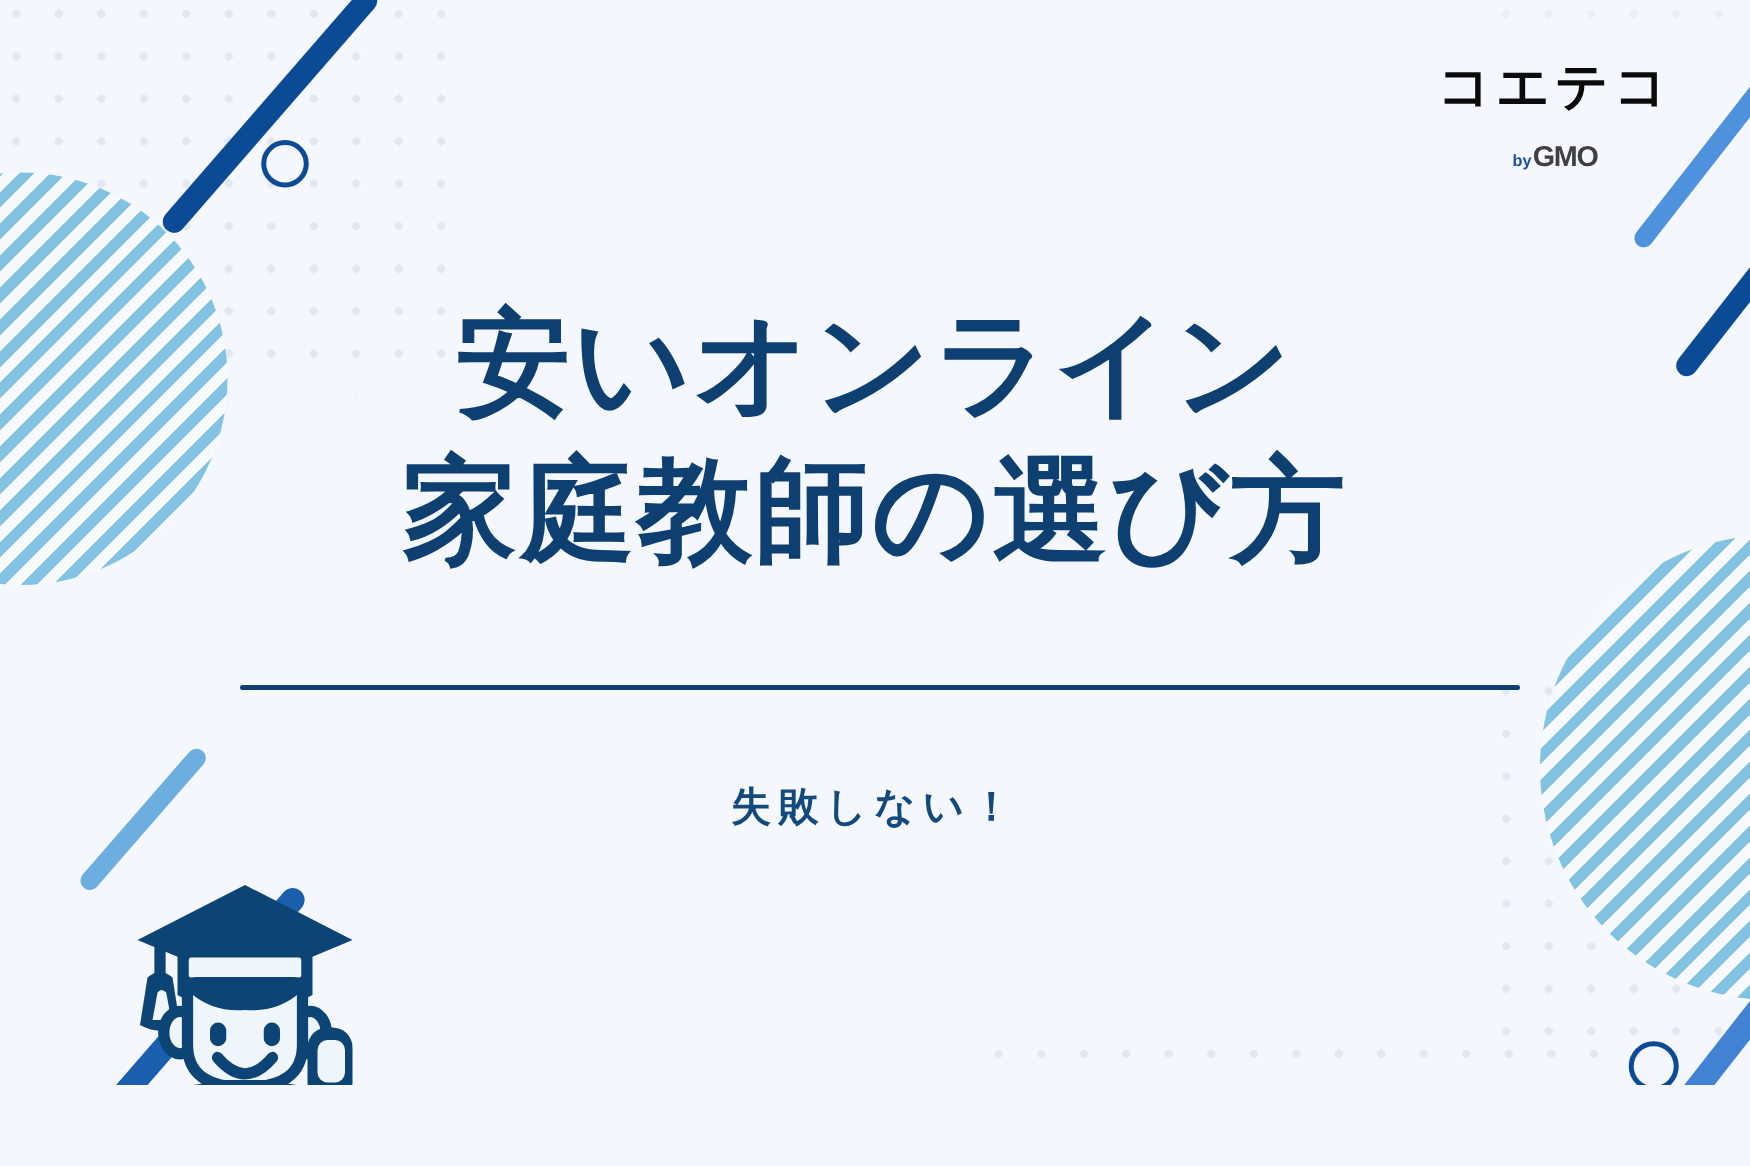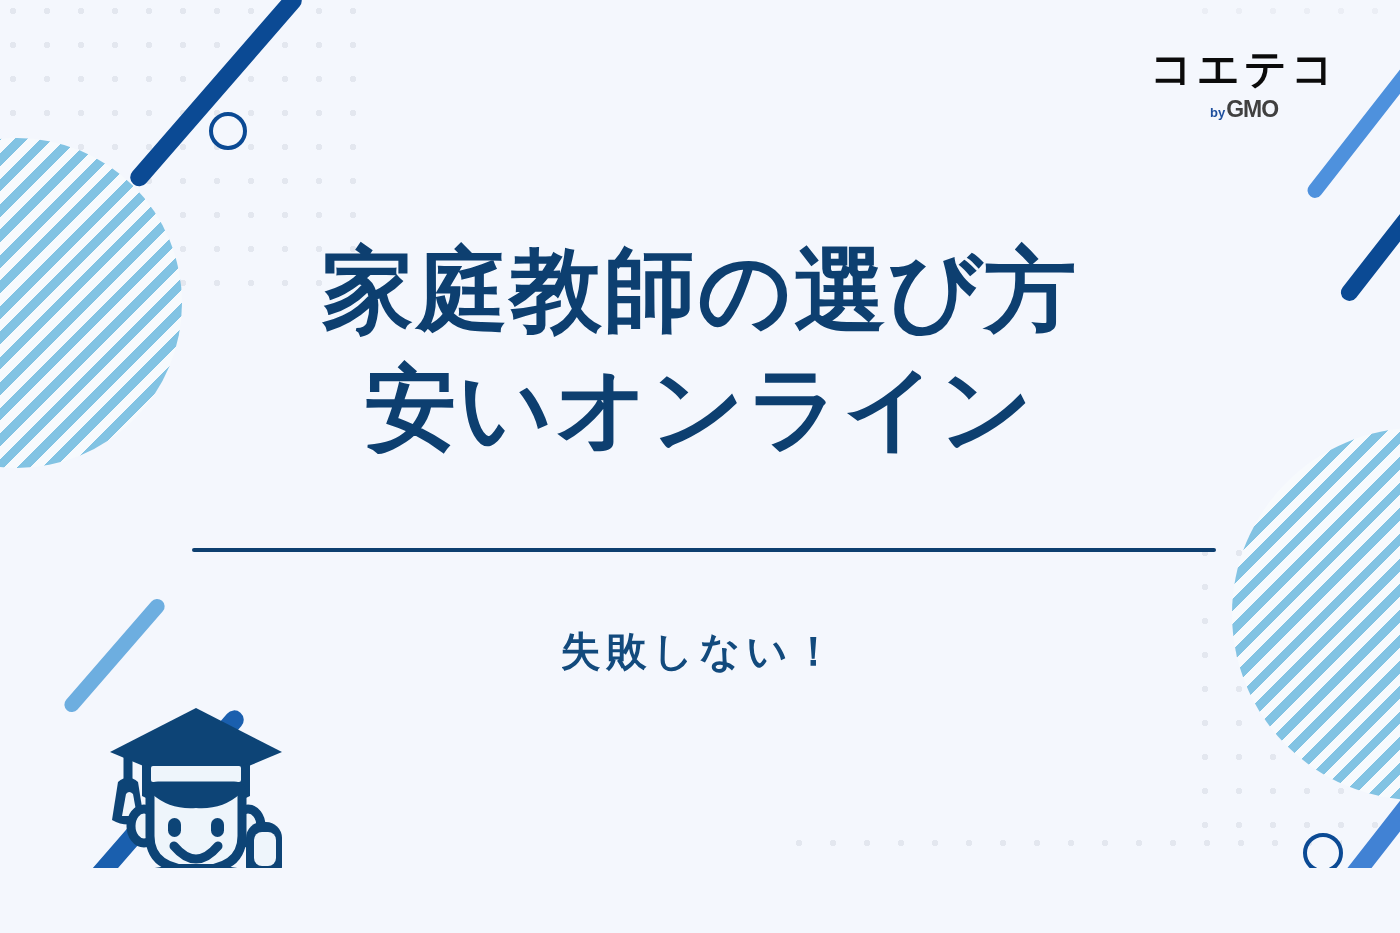--- a/index.html
+++ b/index.html
@@ -94,21 +94,21 @@
   #logo {
     position:absolute; right:62px; top:48px;
     display:flex; flex-direction:column; align-items:center;
   }
   #logo-mark {
     font-size:42px; font-weight:700; letter-spacing:4px;
     color:#0b0b0b; line-height:1;
     font-family:"DejaVu Sans", sans-serif;
   }
   #logo-sub {
-    margin-top:8px;
+    margin-top:24px;
     display:flex; align-items:baseline; gap:1px;
   }
   #logo-by { font-size:13px; font-weight:700; color:#1d4f9e; }
   #logo-gmo {
     font-size:23px; font-weight:700; color:#404040;
     letter-spacing:-1px; line-height:1;
   }
 
   
   #headline {
@@ -134,21 +134,21 @@
   }
 
   
   #subtitle {
     position:absolute;
     left:0; right:0; top:624px;
     text-align:center;
     color:#124a7d;
     font-family:"DejaVu Sans", sans-serif;
     font-weight:700;
-    font-size:40px;
+    font-size:32px;
     letter-spacing:6px;
   }
 
   
   #graduate {
     position:absolute;
     left:96px; top:690px;
     width:200px; height:240px;
   }
 </style>
@@ -177,22 +177,22 @@
 
   <div id="logo">
     <div id="logo-mark">コエテコ</div>
     <div id="logo-sub">
       <span id="logo-by">by</span>
       <span id="logo-gmo">GMO</span>
     </div>
   </div>
 
   <h1 id="headline">
+    <span class="line">安いオンライン</span>
     <span class="line">家庭教師の選び方</span>
-    <span class="line">安いオンライン</span>
   </h1>
 
   <div id="divider"></div>
 
   <div id="subtitle">失敗しない！</div>
 
   <svg id="graduate" viewBox="0 0 200 240">
 
     <path d="M32 60 L32 92" stroke="#0d4476" stroke-width="9" fill="none" stroke-linecap="round"></path>
     <path d="M22 92 q10 -9 20 0 l6 38 q-16 9 -32 0 z" fill="#0d4476"></path>

